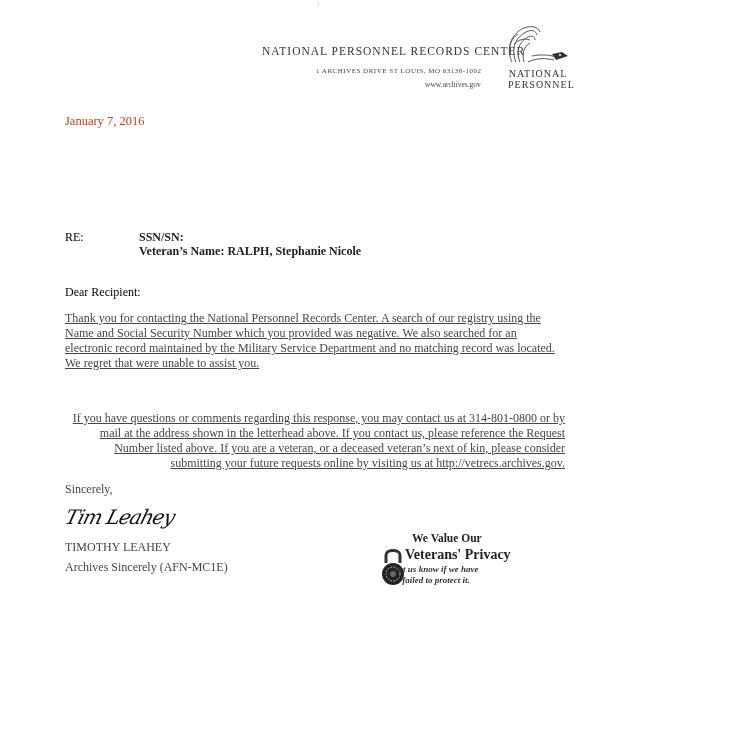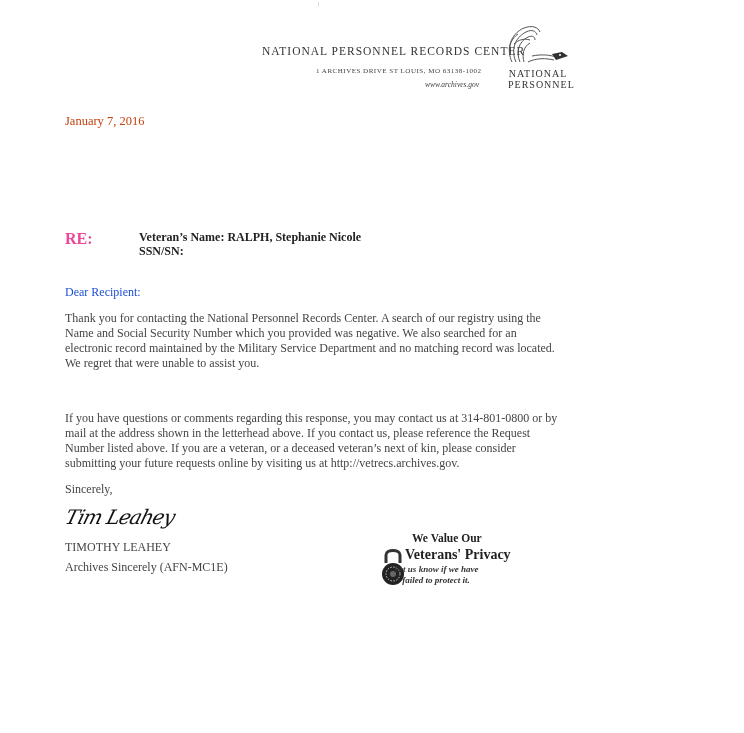--- a/index.html
+++ b/index.html
@@ -1,29 +1,29 @@
 <!DOCTYPE html>
 <html><head>
   <meta charset="utf-8">
   <style>
     html, body { margin: 0; padding: 0; background: #ffffff; }
     body { width: 744px; height: 733px; position: relative; overflow: hidden; font-family: "Liberation Serif", serif; color: #333; }
     .abs { position: absolute; }
     .lh-title { left: 262px; top: 45px; font-size: 11.5px; letter-spacing: 1px; color: #333; white-space: nowrap; }
     .lh-addr { left: 316px; top: 67px; font-size: 7px; letter-spacing: 0.5px; color: #444; white-space: nowrap; }
-    .lh-web { left: 425px; top: 80px; font-size: 7.5px; font-style: italic; color: #444; white-space: nowrap; }
+    .lh-web { left: 425px; top: 80px; font-size: 7.5px; color: #444; white-space: nowrap; }
     .na-logo { left: 502px; top: 24px; width: 70px; height: 44px; }
     .na-text { left: 508px; top: 68px; font-size: 10px; letter-spacing: 1px; color: #333; text-align: center; line-height: 11px; width: 60px; }
     .date { left: 65px; top: 114px; font-size: 12.5px; color: #c2410c; }
-    .re-label { left: 65px; top: 230px; font-size: 16px; font-weight: bold; color: #ec4899; }
+    .re-label { left: 65px; top: 230px; font-size: 12px; font-weight: normal; color: #000000; }
     .re-block { left: 139px; top: 230px; font-size: 12px; font-weight: bold; color: #222; line-height: 14px; }
-    .greeting { left: 65px; top: 285px; font-size: 12px; color: #1d4ed8; }
-    .para { left: 65px; width: 500px; font-size: 12px; line-height: 15px; color: #444; }
+    .greeting { left: 65px; top: 285px; font-size: 12px; color: #000000; }
+    .para { left: 65px; width: 500px; font-size: 12px; line-height: 15px; color: #444; text-decoration: underline; }
     .p1 { top: 311px; }
-    .p2 { top: 411px; }
+    .p2 { top: 411px; text-align: right; }
     .closing { left: 65px; top: 482px; font-size: 12px; color: #444; }
     .signature { left: 66px; top: 505px; font-size: 20px; font-style: italic; font-family: "DejaVu Serif", serif; color: #111; transform: skewX(-15deg); letter-spacing: -1px; }
     .signer-name { left: 65px; top: 540px; font-size: 12px; color: #444; }
     .signer-title { left: 65px; top: 560px; font-size: 12px; color: #444; }
     .lock { left: 380px; top: 545px; width: 26px; height: 42px; }
     .pv-h1 { left: 412px; top: 532px; font-size: 11.5px; font-weight: bold; color: #222; white-space: nowrap; }
     .pv-h2 { left: 405px; top: 547px; font-size: 14px; font-weight: bold; color: #222; white-space: nowrap; }
     .pv-sub { left: 390px; top: 564px; font-size: 9px; font-style: italic; font-weight: bold; color: #333; line-height: 11px; text-align: center; width: 92px; }
     .topmark { left: 318px; top: 2px; width: 1px; height: 5px; background: #ddd; }
   </style>
@@ -52,22 +52,22 @@
 </svg>
 <div class="abs na-text">
   <div>NATIONAL</div>
   <div>PERSONNEL</div>
 </div>
 
 <div class="abs date">January 7, 2016</div>
 
 <div class="abs re-label">RE:</div>
 <div class="abs re-block">
+  <div>SSN/SN:</div>
   <div>Veteran’s Name:  RALPH, Stephanie Nicole</div>
-  <div>SSN/SN:</div>
 </div>
 
 <div class="abs greeting">Dear Recipient:</div>
 
 <div class="abs para p1">Thank you for contacting the National Personnel Records Center.  A search of our registry using the Name and Social Security Number which you provided was negative.  We also searched for an electronic record maintained by the Military Service Department and no matching record was located.  We regret that were unable to assist you.</div>
 <div class="abs para p2">If you have questions or comments regarding this response, you may contact us at 314-801-0800 or by mail at the address shown in the letterhead above.  If you contact us, please reference the Request Number listed above.  If you are a veteran, or a deceased veteran’s next of kin, please consider submitting your future requests online by visiting us at http://vetrecs.archives.gov.</div>
 
 <div class="abs closing">Sincerely,</div>
 <div class="abs signature">Tim Leahey</div>
 <div class="abs signer-name">TIMOTHY LEAHEY</div>

